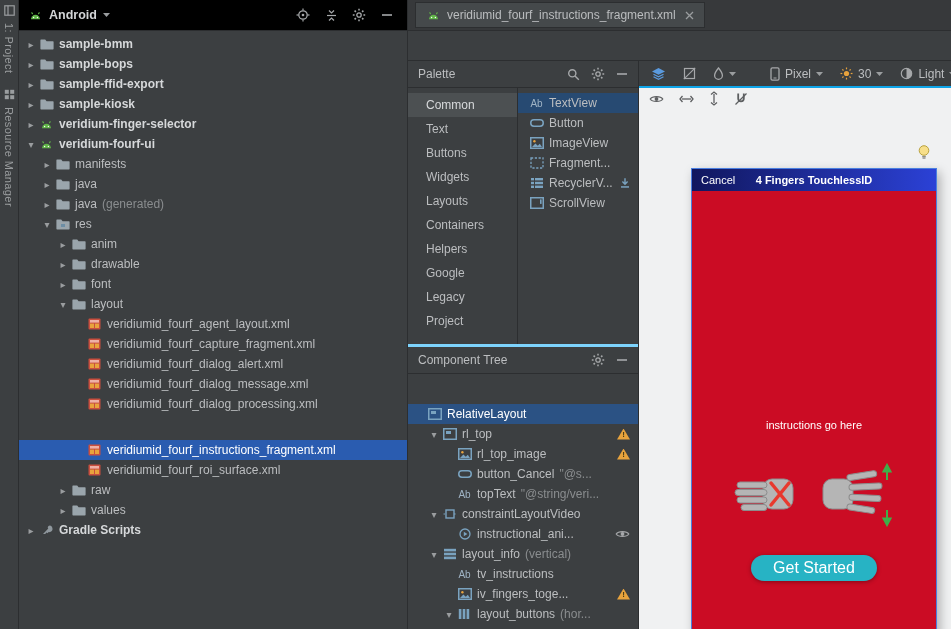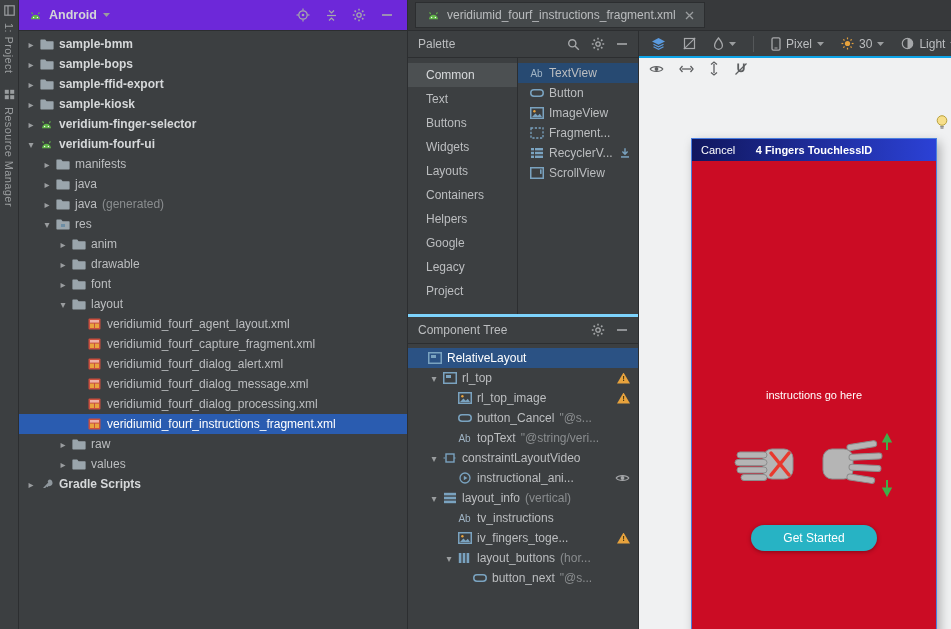--- a/index.html
+++ b/index.html
@@ -9,45 +9,45 @@
   .app { display: flex; width: 100%; height: 100%; }
 
   
   .activity-bar { width: 19px; min-width: 19px; background: #3c3f41; border-right: 1px solid #2c2e30; display: flex; flex-direction: column; align-items: center; gap: 16px; padding-top: 5px; }
   .act-group { display: flex; flex-direction: column; align-items: center; gap: 4px; color: #9a9d9f; }
   .act-label { writing-mode: vertical-rl; font-size: 11px; letter-spacing: .4px; white-space: nowrap; }
 
   .main-col { flex: 1; display: flex; flex-direction: column; min-width: 0; }
 
   
-  .top-row { height: 20px; min-height: 31px; display: flex; border-bottom: 1px solid #2c2e30; background: #6d28d9; }
+  .top-row { height: 20px; min-height: 31px; display: flex; border-bottom: 1px solid #2c2e30; background: #000000; }
   .project-header { width: 389px; min-width: 389px; display: flex; align-items: center; gap: 6px; padding: 0 9px; border-right: 1px solid #2c2e30; }
   .ph-title { color: #d3d5d7; font-weight: bold; font-size: 12.5px; }
   .ph-spacer { flex: 1; }
   .tool-icon { color: #a6a8aa; display: inline-flex; align-items: center; justify-content: center; width: 22px; height: 22px; cursor: pointer; }
   .dd { color: #9a9d9f; display: inline-flex; align-items: center; }
 
   .tab-strip { flex: 1; display: flex; align-items: center; padding-left: 7px; background: #37393b; }
   .tab { height: 26px; display: flex; align-items: center; gap: 6px; padding: 0 10px; background: #45494b; border: 1px solid #2c2e30; color: #bbbdbf; cursor: pointer; }
   .tab-close { color: #9a9d9f; display: inline-flex; margin-left: 3px; }
 
   .content-row { flex: 1; display: flex; min-height: 0; }
 
   
   .project-panel { width: 389px; min-width: 389px; background: #3c3f41; border-right: 1px solid #2c2e30; padding-top: 3px; overflow: hidden; }
   .tree-row { height: 20px; display: flex; align-items: center; white-space: nowrap; color: #bcbec0; cursor: pointer; overflow: hidden; }
-  .tree-row.selected { background: #2a5cb0; }
+  .tree-row.selected { background: #2a5cb0; margin-top: 26px; }
   .tree-row.selected .tree-label, .tree-row.selected .suffix { color: #fff; }
   .chevron { width: 14px; min-width: 14px; text-align: center; color: #9a9d9f; font-size: 10px; }
   .icon { width: 17px; min-width: 17px; display: inline-flex; align-items: center; justify-content: center; margin-right: 4px; }
   .tree-label.bold { font-weight: bold; color: #d6d8da; }
   .suffix { color: #8a8d8f; margin-left: 5px; }
   .ab-icon { color: #9fb3c4; font-size: 10px; font-weight: normal; }
 
-  .right-col { flex: 1; display: flex; flex-direction: row; min-width: 0; }
+  .right-col { flex: 1; display: flex; flex-direction: column; min-width: 0; }
   .editor-subbar { height: 30px; min-height: 30px; background: #3c3f41; border-bottom: 1px solid #2c2e30; }
   .right-row { flex: 1; display: flex; min-height: 0; }
 
   
   .center-panel { width: 231px; min-width: 231px; display: flex; flex-direction: column; background: #3c3f41; border-right: 1px solid #2c2e30; }
   .panel-header { height: 27px; min-height: 27px; display: flex; align-items: center; gap: 11px; padding: 0 10px; border-bottom: 1px solid #2c2e30; color: #bcbec0; }
   .panel-header .hdr-icon { color: #a6a8aa; display: inline-flex; cursor: pointer; }
   .panel-title { flex: 1; }
   .palette-body { height: 259px; min-height: 259px; display: flex; border-bottom: 3px solid #7dd3fc; overflow: hidden; }
   .cat-col { width: 110px; min-width: 110px; border-right: 1px solid #2c2e30; padding-top: 5px; }
@@ -76,21 +76,21 @@
   .canvas-tools > span { display: inline-flex; cursor: pointer; }
   .bulb-wrap { position: absolute; top: 56px; right: 20px; display: inline-flex; cursor: pointer; }
 
   .phone { position: absolute; left: 52px; top: 80px; width: 246px; height: 555px; border: 1px solid #4a7fe0; box-shadow: 3px 4px 10px rgba(0,0,0,.28); display: flex; flex-direction: column; cursor: pointer; }
   .phone-header { height: 22px; min-height: 22px; display: flex; align-items: center; padding: 0 9px; color: #fff; font-size: 11px; position: relative; }
   .pv-cancel { position: relative; z-index: 1; }
   .phone-title { position: absolute; left: 0; right: 0; text-align: center; font-weight: bold; }
   .phone-body { flex: 1; position: relative; }
   .pv-instructions { position: absolute; top: 228px; left: 0; right: 0; text-align: center; color: #fff; font-size: 11px; }
   .hands { position: absolute; top: 272px; left: 50%; transform: translateX(-50%); }
-  .get-started { position: absolute; top: 364px; left: 50%; transform: translateX(-50%); height: 26px; min-width: 126px; padding: 0 16px; border-radius: 14px; color: #fff; font-size: 12px; display: flex; align-items: center; justify-content: center; box-shadow: 0 1px 4px rgba(0,0,0,.35); cursor: pointer; }
+  .get-started { position: absolute; top: 364px; left: 50%; transform: translateX(-50%); height: 26px; min-width: 126px; padding: 0 16px; border-radius: 14px; color: #fff; font-size: 16px; display: flex; align-items: center; justify-content: center; box-shadow: 0 1px 4px rgba(0,0,0,.35); cursor: pointer; }
 </style>
 </head>
 <body>
 
 <div class="app">
 
   <div class="activity-bar">
     <div class="act-group">
       <span><svg width="11" height="11" viewBox="0 0 11 11">
             <rect x="0.8" y="0.8" width="9.4" height="9.4" fill="none" stroke="currentColor" stroke-width="1.2"></rect>
@@ -397,20 +397,32 @@
               <span class="icon">
                 <svg width="13" height="12" viewBox="0 0 13 12">
                   <rect x="0.5" y="0.5" width="12" height="11" rx="1" fill="#c94f3f"></rect>
                   <rect x="2" y="2" width="9" height="2.6" fill="#efb0a6"></rect>
                   <rect x="2" y="5.6" width="4" height="4.4" fill="#e8a33d"></rect>
                   <rect x="7" y="5.6" width="4" height="4.4" fill="#e8a33d"></rect>
                 </svg>
               </span>
               <span class="tree-label">veridiumid_fourf_instructions_fragment.xml</span>
             </div>
+            <div class="tree-row" style="padding-left:53px">
+              <span class="chevron"></span>
+              <span class="icon">
+                <svg width="13" height="12" viewBox="0 0 13 12">
+                  <rect x="0.5" y="0.5" width="12" height="11" rx="1" fill="#c94f3f"></rect>
+                  <rect x="2" y="2" width="9" height="2.6" fill="#efb0a6"></rect>
+                  <rect x="2" y="5.6" width="4" height="4.4" fill="#e8a33d"></rect>
+                  <rect x="7" y="5.6" width="4" height="4.4" fill="#e8a33d"></rect>
+                </svg>
+              </span>
+              <span class="tree-label">veridiumid_fourf_roi_surface.xml</span>
+            </div>
             <div class="tree-row" style="padding-left:37px">
               <span class="chevron">▸</span>
               <span class="icon">
                 <svg width="14" height="12" viewBox="0 0 14 12">
                   <path d="M1 1.5h4.2l1.4 1.8H13a.6.6 0 0 1 .6.6v6.9a.7.7 0 0 1-.7.7H1.1a.7.7 0 0 1-.7-.7V2.2A.7.7 0 0 1 1 1.5z" fill="#9aa5ac"></path>
                 </svg>
               </span>
               <span class="tree-label">raw</span>
             </div>
             <div class="tree-row" style="padding-left:37px">

